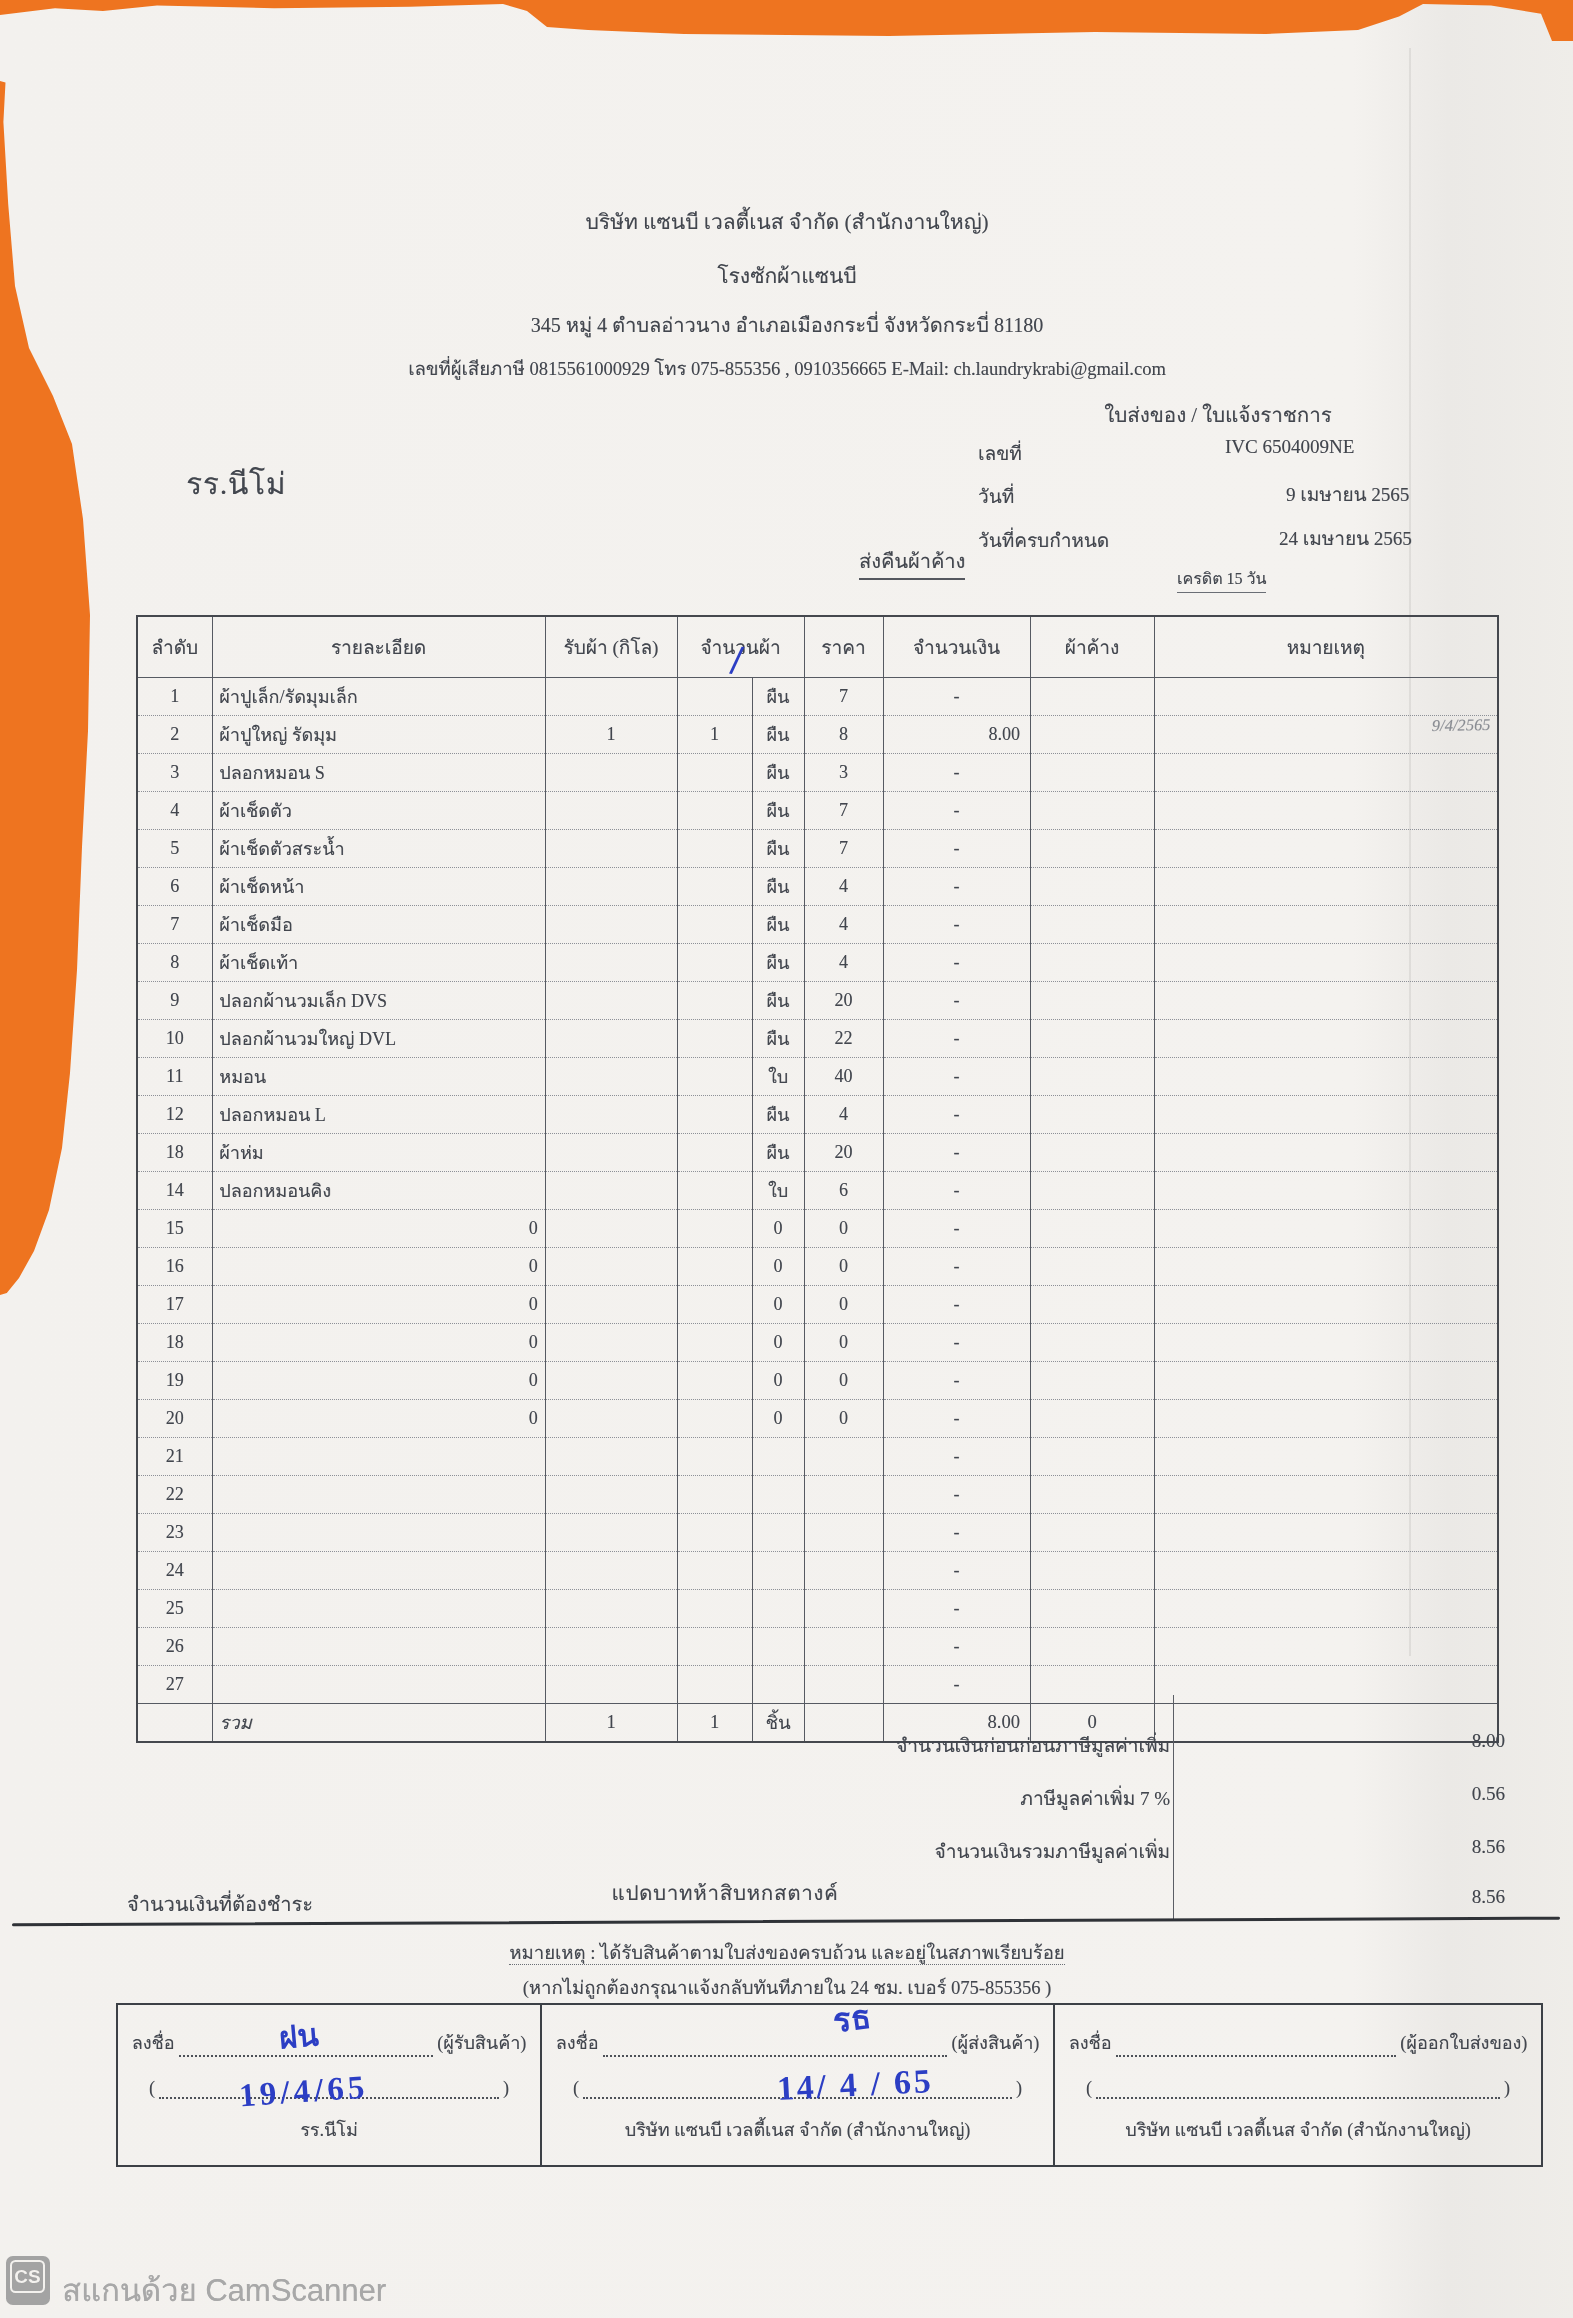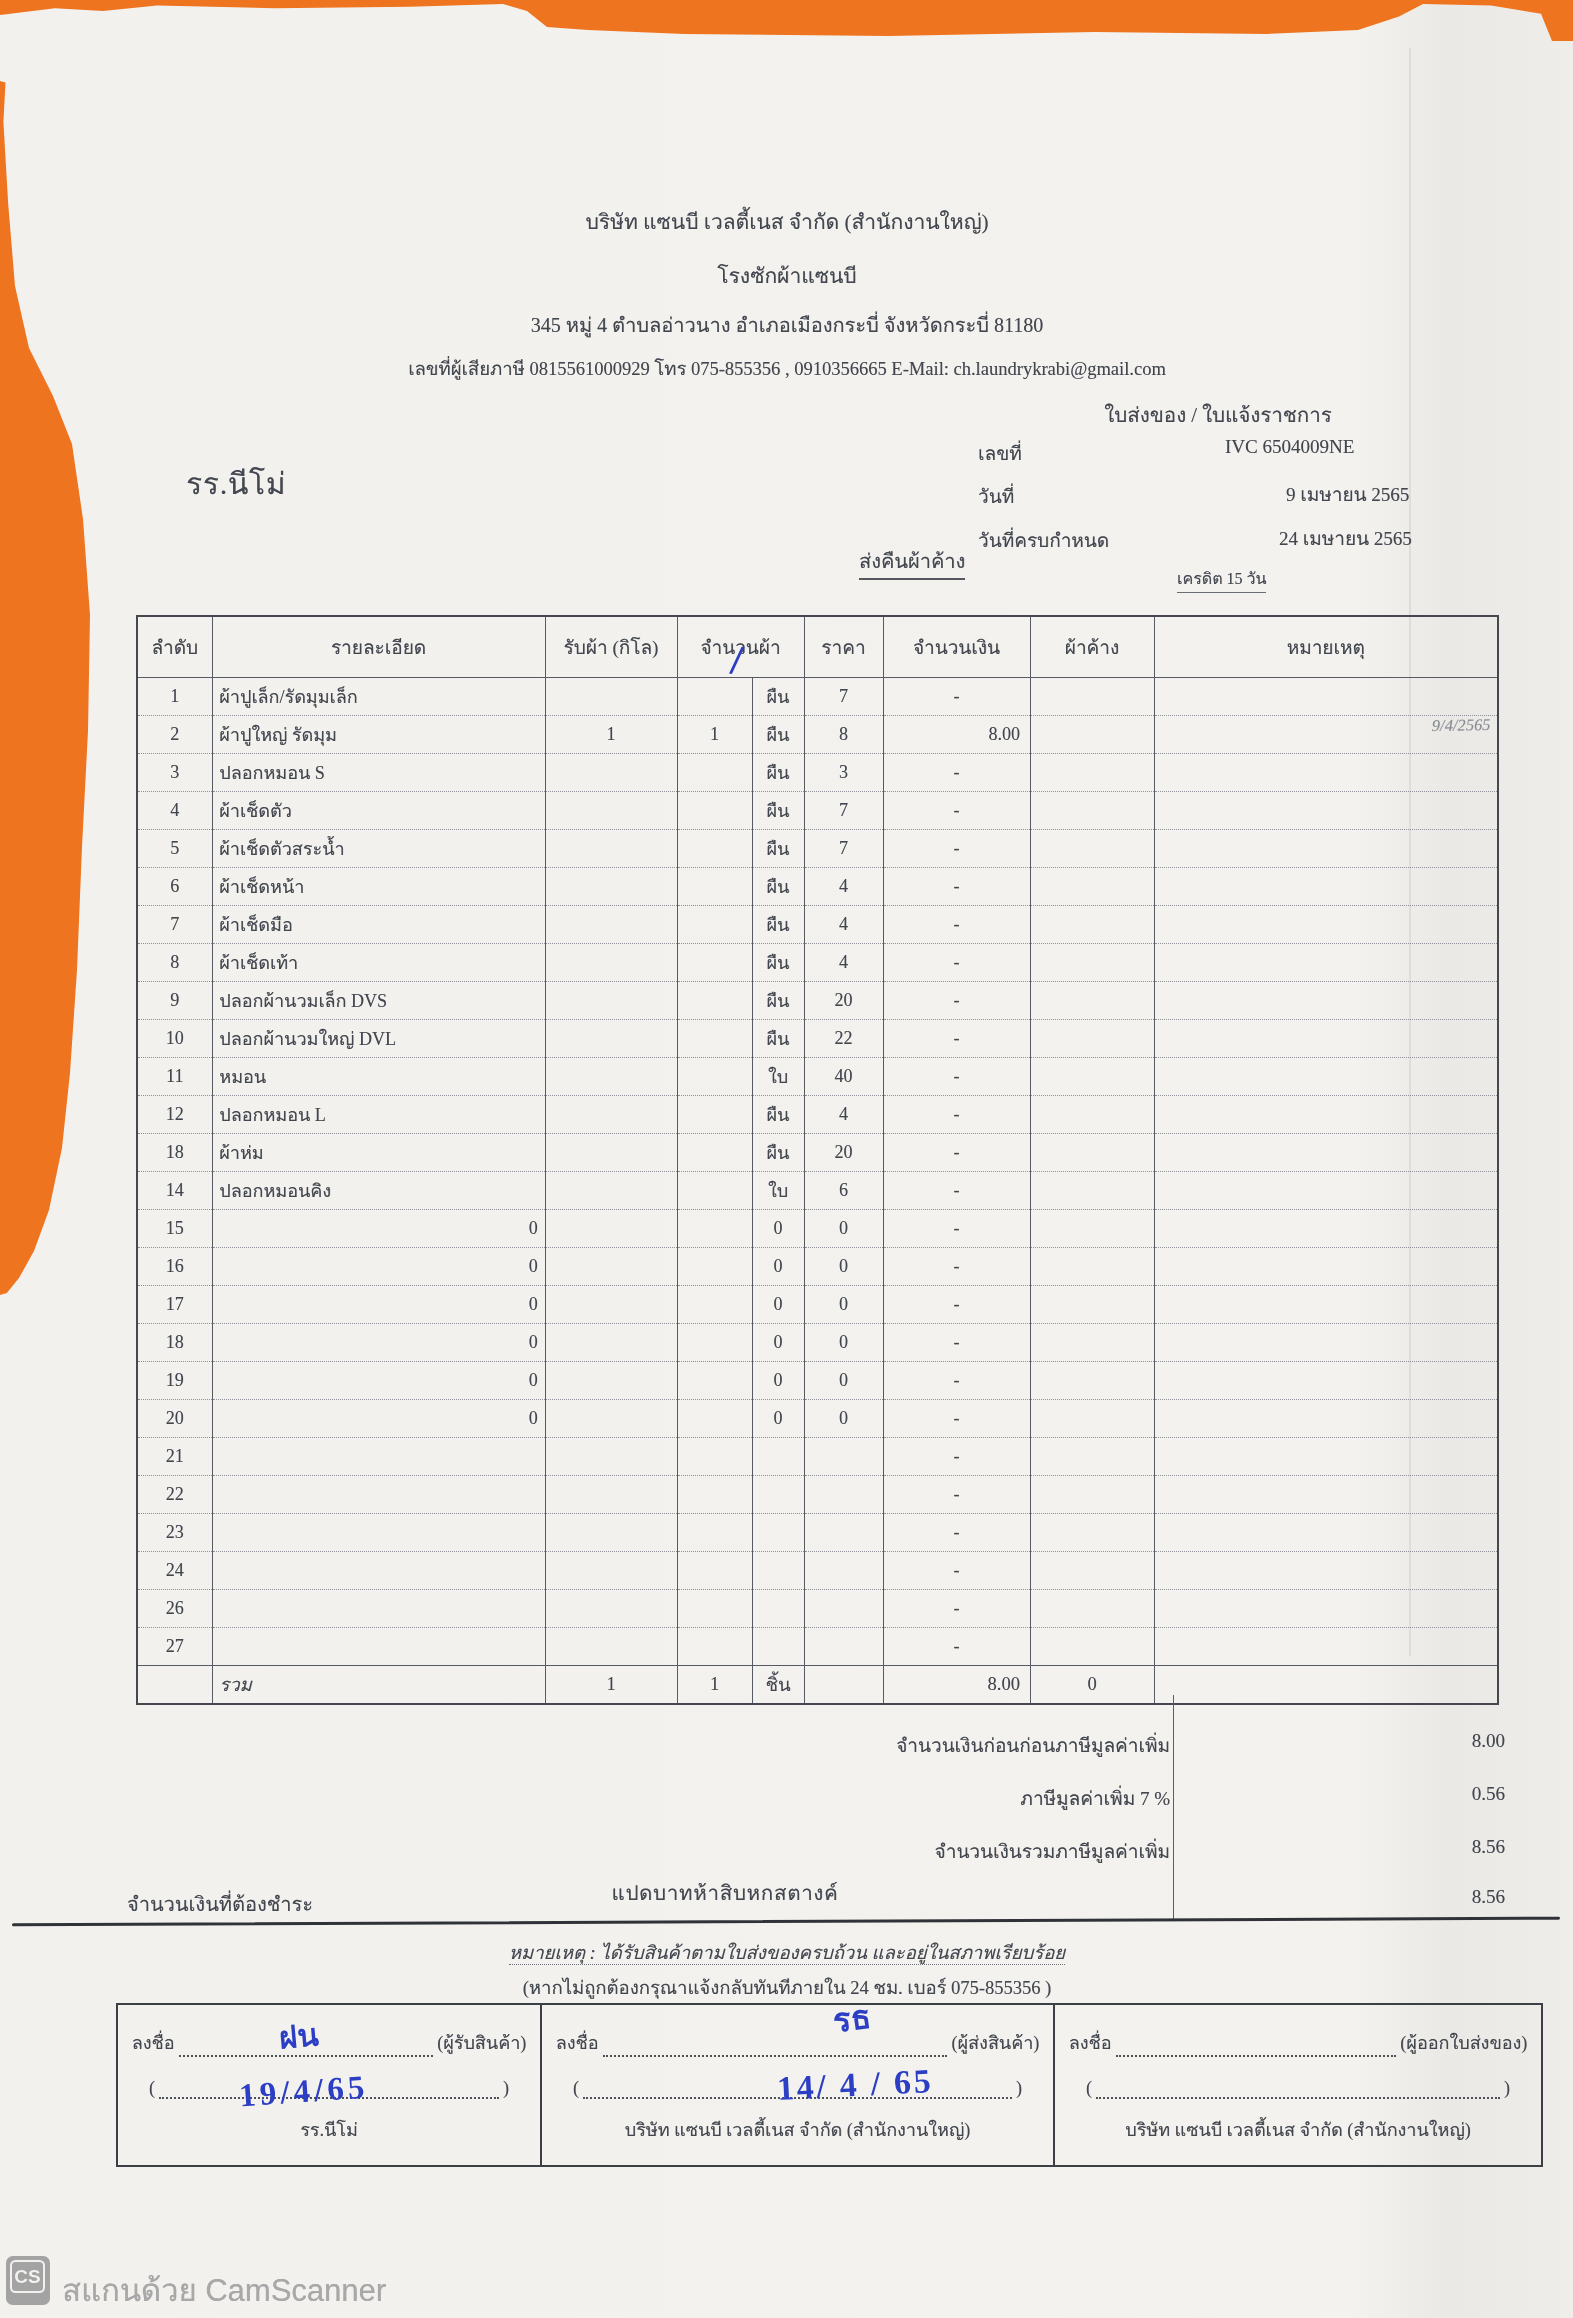--- a/index.html
+++ b/index.html
@@ -54,21 +54,21 @@
   .bleed { display:inline-block; color:rgba(100,106,118,.5); font-size:16.4px; transform:translateY(-9.6px) skewX(-10deg) rotate(-1deg); }
 
   
   .sum-label { position:absolute; left:479px; width:691px; text-align:right; font-size:19px; }
   .sum-value { position:absolute; left:1341px; width:164px; text-align:right; font-size:19px; }
   .sum-vline { position:absolute; left:1173px; top:1695px; width:1.4px; height:224px; background:#5b5e65; }
   .due-label { position:absolute; left:127px; top:1888px; font-size:20px; }
   .due-text  { position:absolute; left:424px; top:1876px; width:602px; text-align:center; font-size:20.5px; letter-spacing:0.7px; }
   .big-rule  { position:absolute; left:12.3px; top:1920px; width:1548px; height:3.4px; background:#2f3237; border-radius:2.1px; transform:rotate(-.25deg); }
 
-  .note1 { position:absolute; left:308px; top:1938px; width:958px; text-align:center; font-size:18.5px;font-style:italic; }
+  .note1 { position:absolute; left:308px; top:1938px; width:958px; text-align:center; font-size:18.5px; }
   .note1 span { border-bottom:1.4px dotted #6a6e75; padding-bottom:1.4px; }
   .note2 { position:absolute; left:308px; top:1973px; width:958px; text-align:center; font-size:18.5px; }
 
   
   .sig-wrap { position:absolute; left:116px; top:2003px; width:1423px; height:160px; display:flex; border:2.1px solid #3c4046; }
   .sig-box { position:relative; border-right:2.1px solid #3c4046; box-sizing:border-box; }
   .sig-box:last-child { border-right:none; }
   .sig-b1 { width:424px; } .sig-b2 { width:513px; } .sig-b3 { flex:1; }
   .sig-row1 { display:flex; align-items:flex-end; padding:23px 13.7px 0; font-size:18px; }
   .sig-row2 { display:flex; align-items:flex-end; padding:20.5px 31px 0; font-size:18px; }
@@ -380,20 +380,31 @@
           <td class="c-kilo"></td>
           <td class="c-qty"></td>
           <td class="c-unit"></td>
           <td class="c-price"></td>
           <td class="c-amount">-</td>
           <td class="c-leftover"></td>
           <td class="c-remark"></td>
         </tr>
         <tr>
           <td class="c-no">24</td>
+          <td class="c-desc"></td>
+          <td class="c-kilo"></td>
+          <td class="c-qty"></td>
+          <td class="c-unit"></td>
+          <td class="c-price"></td>
+          <td class="c-amount">-</td>
+          <td class="c-leftover"></td>
+          <td class="c-remark"></td>
+        </tr>
+        <tr>
+          <td class="c-no">25</td>
           <td class="c-desc"></td>
           <td class="c-kilo"></td>
           <td class="c-qty"></td>
           <td class="c-unit"></td>
           <td class="c-price"></td>
           <td class="c-amount">-</td>
           <td class="c-leftover"></td>
           <td class="c-remark"></td>
         </tr>
         <tr>

